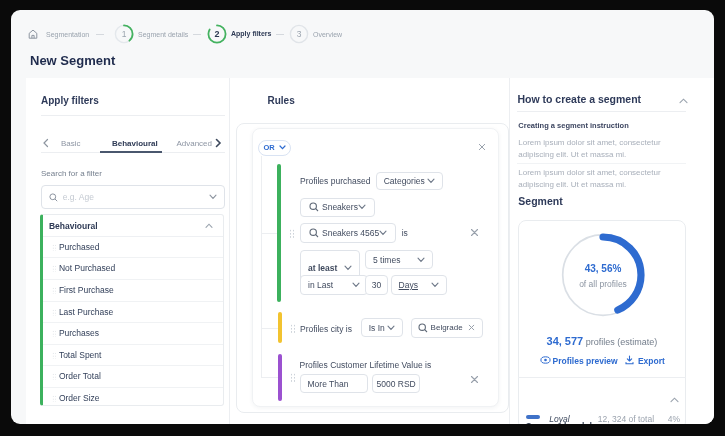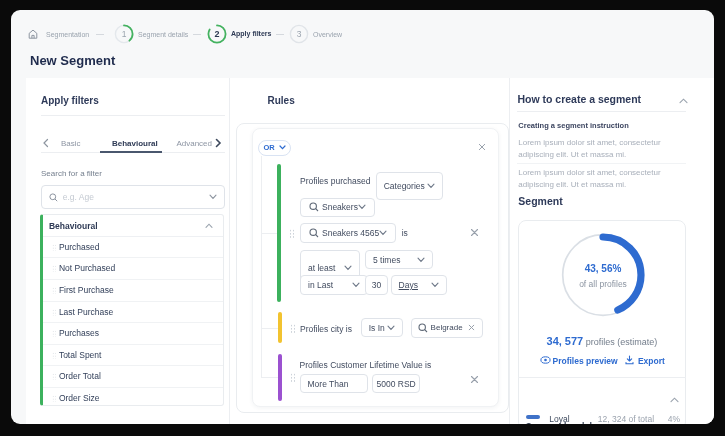--- a/index.html
+++ b/index.html
@@ -127,21 +127,21 @@
   </svg>
 
   <div class="vline" style="left:250px;top:145.5px;height:221px;"></div>
   <div class="hline" style="left:250px;top:222.6px;width:16px;"></div>
   <div class="hline" style="left:250px;top:318px;width:17px;"></div>
   <div class="hline" style="left:250px;top:366.5px;width:17px;"></div>
 
   <div class="abs" style="left:265.6px;top:154.3px;width:4.4px;height:138px;background:#3cb15d;border-radius:2.2px;"></div>
 
   <div class="t" style="left:289px;top:166px;font-size:8.5px;color:#414b5f;">Profiles purchased</div>
-  <div class="box" style="left:364.7px;top:161.7px;width:67px;height:28px;padding:0 7px;justify-content:space-between;">
+  <div class="box" style="left:364.7px;top:161.7px;width:67px;height:18px;padding:0 7px;justify-content:space-between;">
     <span>Categories</span>
     <svg style="flex:none;" width="8" height="6" viewBox="0 0 8 6">
         <path d="M1 1.2 L4 4.4 L7 1.2" fill="none" stroke="#6e7888" stroke-width="1.1" stroke-linecap="round"></path>
       </svg>
   </div>
 
   <div class="box" style="left:289px;top:187.5px;width:75px;height:19.8px;padding:0 8px;">
     <svg width="10" height="10" viewBox="0 0 10 10" style="flex:none;">
         <circle cx="4.2" cy="4.2" r="3.2" fill="none" stroke="#5f6977" stroke-width="1.1"></circle>
         <line x1="6.7" y1="6.7" x2="9" y2="9" stroke="#5f6977" stroke-width="1.1"></line>
@@ -162,21 +162,21 @@
     <span style="margin-left:3px;">Sneakers 4565</span>
     <svg style="margin-left:auto;flex:none;" width="8" height="6" viewBox="0 0 8 6">
         <path d="M1 1.2 L4 4.4 L7 1.2" fill="none" stroke="#6e7888" stroke-width="1.1" stroke-linecap="round"></path>
       </svg>
   </div>
   <div class="t" style="left:390.7px;top:218px;font-size:8.5px;color:#414b5f;">is</div>
   <svg class="abs" style="left:459px;top:218.2px;" width="9" height="9" viewBox="0 0 9 9">
     <path d="M1.5 1.5 L7.5 7.5 M7.5 1.5 L1.5 7.5" stroke="#98a0ab" stroke-width="1.1" stroke-linecap="round"></path>
   </svg>
 
-  <div class="box" style="left:289px;top:239.6px;width:60px;height:19.9px;padding:17px 7px;justify-content:space-between;">
+  <div class="box" style="left:289px;top:239.6px;width:60px;height:19.9px;padding:17px 7px;justify-content:space-between;font-weight:bold;">
     <span>at least</span>
     <svg style="flex:none;" width="8" height="6" viewBox="0 0 8 6">
         <path d="M1 1.2 L4 4.4 L7 1.2" fill="none" stroke="#6e7888" stroke-width="1.1" stroke-linecap="round"></path>
       </svg>
   </div>
   <div class="box" style="left:354px;top:239.6px;width:68px;height:19.9px;padding:0 7px;justify-content:space-between;">
     <span>5 times</span>
     <svg style="flex:none;" width="8" height="6" viewBox="0 0 8 6">
         <path d="M1 1.2 L4 4.4 L7 1.2" fill="none" stroke="#6e7888" stroke-width="1.1" stroke-linecap="round"></path>
       </svg>
@@ -274,17 +274,17 @@
   <div class="t blue" style="left:626.9px;top:345.5px;font-size:8.5px;font-weight:bold;">Export</div>
 
   <div class="hline" style="left:507px;top:367.2px;width:167.5px;"></div>
 
   <div class="t" style="left:514.7px;top:383.5px;font-size:8.5px;font-weight:bold;color:#333f53;margin-top:27px;">Segment breakdown</div>
   <svg class="abs" style="left:659px;top:387px;" width="9" height="6" viewBox="0 0 9 6">
     <path d="M1 4.6 L4.5 1.2 L8 4.6" fill="none" stroke="#9aa3ae" stroke-width="1.1" stroke-linecap="round"></path>
   </svg>
 
   <div class="abs" style="left:514.7px;top:405.2px;width:14.4px;height:4px;background:#3f72c8;border-radius:2px;"></div>
-  <div class="t" style="left:538.3px;top:403.5px;font-size:8.5px;color:#3c485c;">Loyal</div>
+  <div class="t" style="left:538.3px;top:403.5px;font-size:8.5px;color:#3c485c;font-style:italic;">Loyal</div>
   <div class="t" style="left:586.8px;top:403.5px;font-size:8.5px;color:#9aa2ad;">12, 324 of total</div>
   <div class="t" style="left:656.8px;top:403.5px;font-size:8.5px;color:#9aa2ad;">4%</div>
 
 </div>
 
 </body></html>

